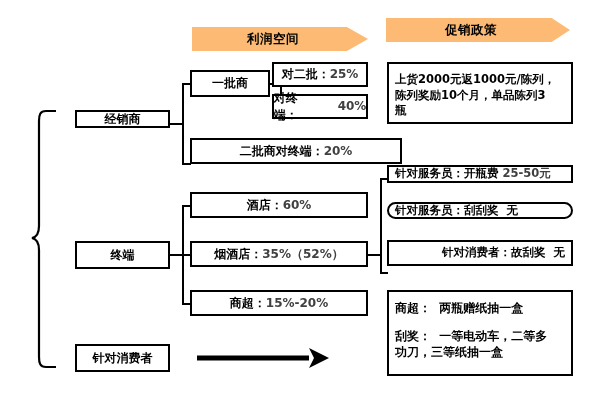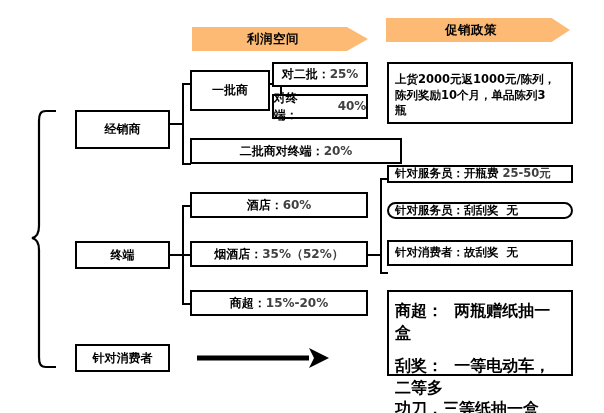--- a/index.html
+++ b/index.html
@@ -97,32 +97,32 @@
   <div class="banner banner-profit">利润空间</div>
 
   <div class="banner banner-promo">促销政策</div>
 
   <div class="brace" style="left:30px; top:108px;">
     <svg width="28" height="262" viewBox="0 0 28 262">
       <path d="M26 3 H16 C10 3 9 7 9 13 V118 C9 125 7 129 2 130 C7 131 9 135 9 142 V249 C9 255 10 259 16 259 H26" fill="none" stroke="#000000" stroke-width="2.2"></path>
     </svg>
   </div>
 
-  <div class="box" style="left:75px; top:110px; width:95px; height:39px;">经销商</div>
+  <div class="box" style="left:75px; top:110px; width:95px; height:18px;">经销商</div>
 
   <div class="box" style="left:75px; top:241px; width:95px; height:28px;">终端</div>
 
   <div class="box" style="left:75px; top:344px; width:95px; height:28px;">针对消费者</div>
 
   <div class="connector h-line" style="left:170px; top:123px; width:14px;"></div>
   <div class="connector v-line" style="left:182px; top:83px; height:82px;"></div>
   <div class="connector h-line" style="left:182px; top:83px; width:9px;"></div>
   <div class="connector h-line" style="left:182px; top:163px; width:9px;"></div>
 
-  <div class="box" style="left:190px; top:70px; width:80px; height:41px;">一批商</div>
+  <div class="box" style="left:190px; top:70px; width:80px; height:27px;">一批商</div>
 
   <div class="connector h-line" style="left:270px; top:83px; width:12px;"></div>
 
   <div class="connector v-line" style="left:280px; top:68px; height:42px;"></div>
   <div class="connector h-line" style="left:280px; top:68px; width:8px;"></div>
   <div class="connector h-line" style="left:280px; top:108px; width:8px;"></div>
 
   <div class="box" style="left:272px; top:62px; width:96px; height:25px;">
     <span>对二批：</span>
       <span class="num">25%</span>
@@ -173,25 +173,25 @@
   <div class="connector h-line" style="left:380px; top:272px; width:8px;"></div>
 
   <div class="box left-align" style="left:387px; top:165px; width:186px; height:18px; font-size:11.5px;">
     <span>针对服务员：开瓶费</span>&nbsp;<span class="num">25-50元</span>
   </div>
 
   <div class="box left-align" style="left:387px; top:202px; width:186px; height:17px; font-size:11.5px;border-radius:11px;">
     <span>针对服务员：刮刮奖</span>&nbsp;&nbsp;<span>无</span>
   </div>
 
-  <div class="box left-align" style="left:387px; top:240px; width:186px; height:26px; font-size:11.5px;">
+  <div class="box left-align" style="left:387px; top:240px; width:186px; height:26px; font-size:11.5px;justify-content:flex-end;">
     <span>针对消费者：故刮奖</span>&nbsp;&nbsp;<span>无</span>
   </div>
 
-  <div class="box left-align top-align" style="left:387px; top:290px; width:186px; height:86px; font-size:16px;">
+  <div class="box left-align top-align" style="left:387px; top:290px; width:186px; height:86px; font-size:12px;">
     <div>
       <div style="margin-bottom:12px;">
         <span>商超：</span>&nbsp;&nbsp;<span>两瓶赠纸抽一盒</span>
       </div>
       <div>
         <span>刮奖：</span>&nbsp;&nbsp;<span>一等电动车，二等多</span>
         <span class="txt-line">功刀，三等纸抽一盒</span>
       </div>
     </div>
   </div>

